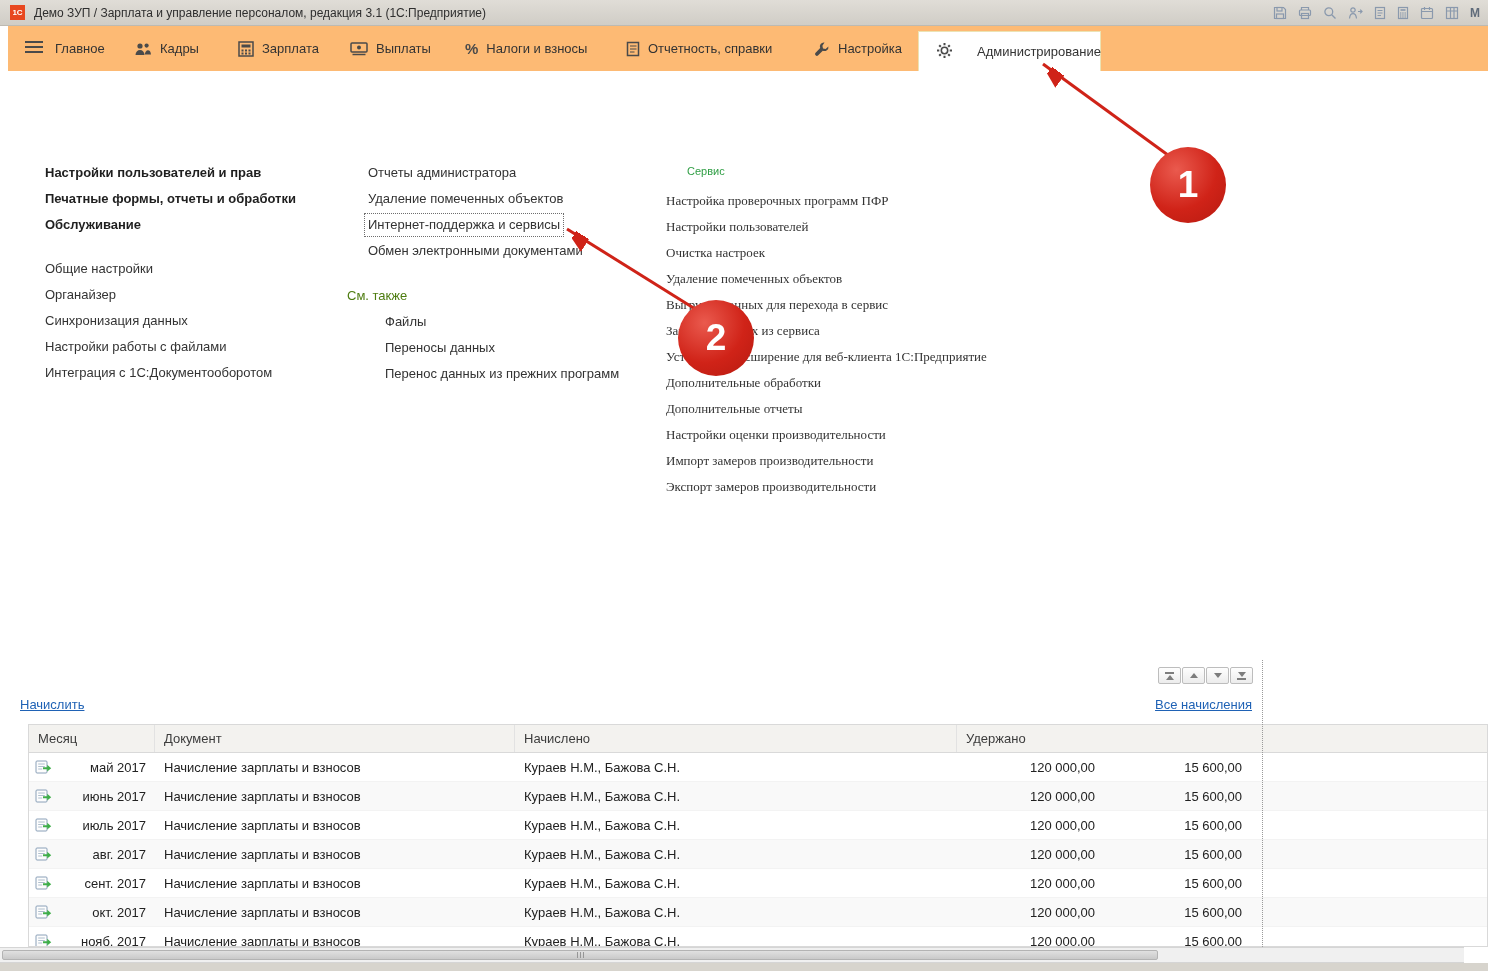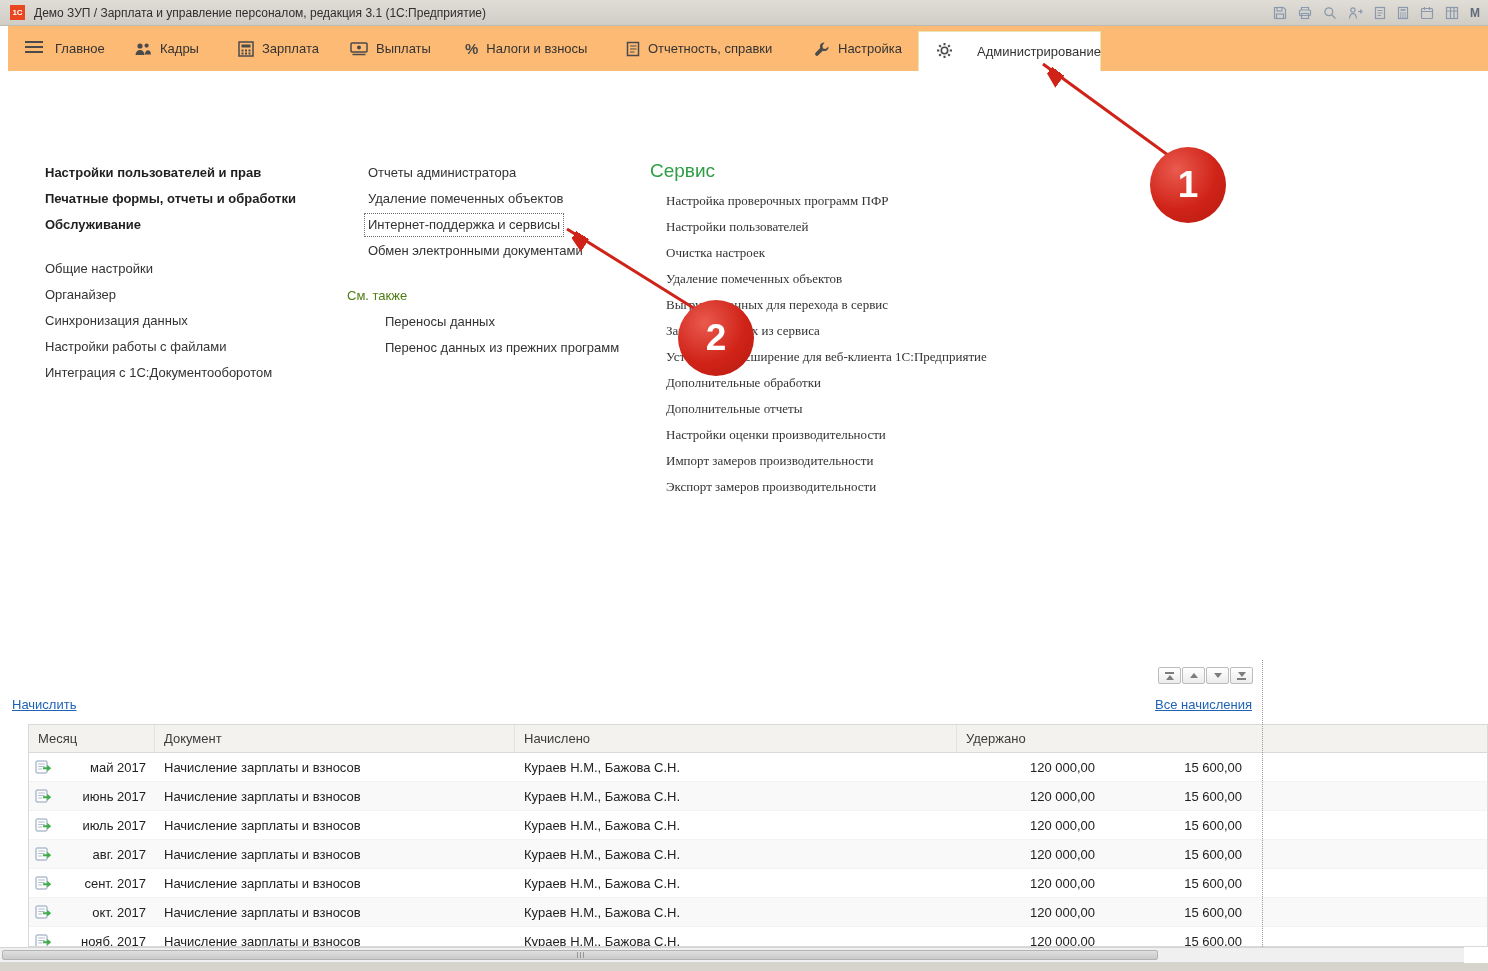--- a/index.html
+++ b/index.html
@@ -46,38 +46,38 @@
   .panel { position:absolute; top:71px; left:0; width:100%; height:589px; background:#fff; }
   .menu-link { height:26px; line-height:26px; font-size:13px; color:#333; cursor:pointer; white-space:nowrap; }
   .menu-link.bold { font-weight:bold; color:#1f1f1f; }
   .col1 { position:absolute; left:45px; top:89px; }
   .col1 .links { margin-top:18px; }
   .col2 { position:absolute; left:368px; top:89px; }
   .see-also { margin-top:19px; margin-left:-21px; color:#4d7c0f; cursor:default; }
   .col2 .sub { margin-left:17px; }
   .dotted-focus { display:inline-block; border:1px dotted #6e6e6e; padding:0 3px; margin-left:-4px; line-height:22px; }
   .col3 { position:absolute; left:650px; top:86px; }
-  .col3-header { font-size:19px; color:#2f9e44; height:28px; line-height:28px; cursor:default; }
+  .col3-header { font-size:11px; color:#2f9e44; height:28px; line-height:28px; cursor:default;margin-left:37px; }
   .col3 .links { margin-top:3px; margin-left:16px;font-family:Liberation Serif, serif; }
 
   
   .nav-buttons { position:absolute; left:1158px; top:667px; display:flex; gap:1px; }
   .nav-btn {
     width:23px; height:17px; border:1px solid #bdbdbd; border-radius:2px;
     background:linear-gradient(#fefefe,#ececec);
     display:flex; align-items:center; justify-content:center; cursor:pointer;
   }
   .nav-stack { display:flex; flex-direction:column; align-items:center; gap:1px; }
   .tri-up, .tri-down { width:0; height:0; border-left:4px solid transparent; border-right:4px solid transparent; }
   .tri-up { border-bottom:5px solid #7d7d7d; }
   .tri-down { border-top:5px solid #7d7d7d; }
   .nav-bar { width:9px; height:2px; background:#7d7d7d; }
 
   .link { font-size:13px; color:#1f62b5; text-decoration:underline; cursor:pointer; position:absolute; white-space:nowrap; }
-  .accrue-link { left:12px; top:697px; }
+  .accrue-link { left:20px; top:697px; }
   .all-link { top:697px; right:236px; }
 
   .list-table {
     position:absolute; left:28px; top:724px; width:1460px; height:223px;
     border:1px solid #d9d9d9; overflow:hidden; background:#fff;
   }
   .t-row { display:grid; grid-template-columns:126px 360px 442px 147px 147px; }
   .t-head { height:28px; background:#f3f2ef; border-bottom:1px solid #d9d9d9; }
   .th { display:flex; align-items:center; padding:0 9px; font-size:13px; color:#3c3c3c; border-right:1px solid #e2e2e2; }
   .th:last-child { border-right:none; }
@@ -272,20 +272,21 @@
       <div class="menu-link">Интеграция с 1С:Документооборотом</div>
     </div>
   </div>
 
   <div class="col2">
     <div class="menu-link">Отчеты администратора</div>
     <div class="menu-link">Удаление помеченных объектов</div>
     <div class="menu-link"><span class="dotted-focus">Интернет-поддержка и сервисы</span></div>
     <div class="menu-link">Обмен электронными документами</div>
     <div class="menu-link see-also">См. также</div>
+    <div class="menu-link sub">Файлы</div>
     <div class="menu-link sub">Переносы данных</div>
     <div class="menu-link sub">Перенос данных из прежних программ</div>
   </div>
 
   <div class="col3">
     <div class="col3-header">Сервис</div>
     <div class="links">
       <div class="menu-link">Настройка проверочных программ ПФР</div>
       <div class="menu-link">Настройки пользователей</div>
       <div class="menu-link">Очистка настроек</div>

